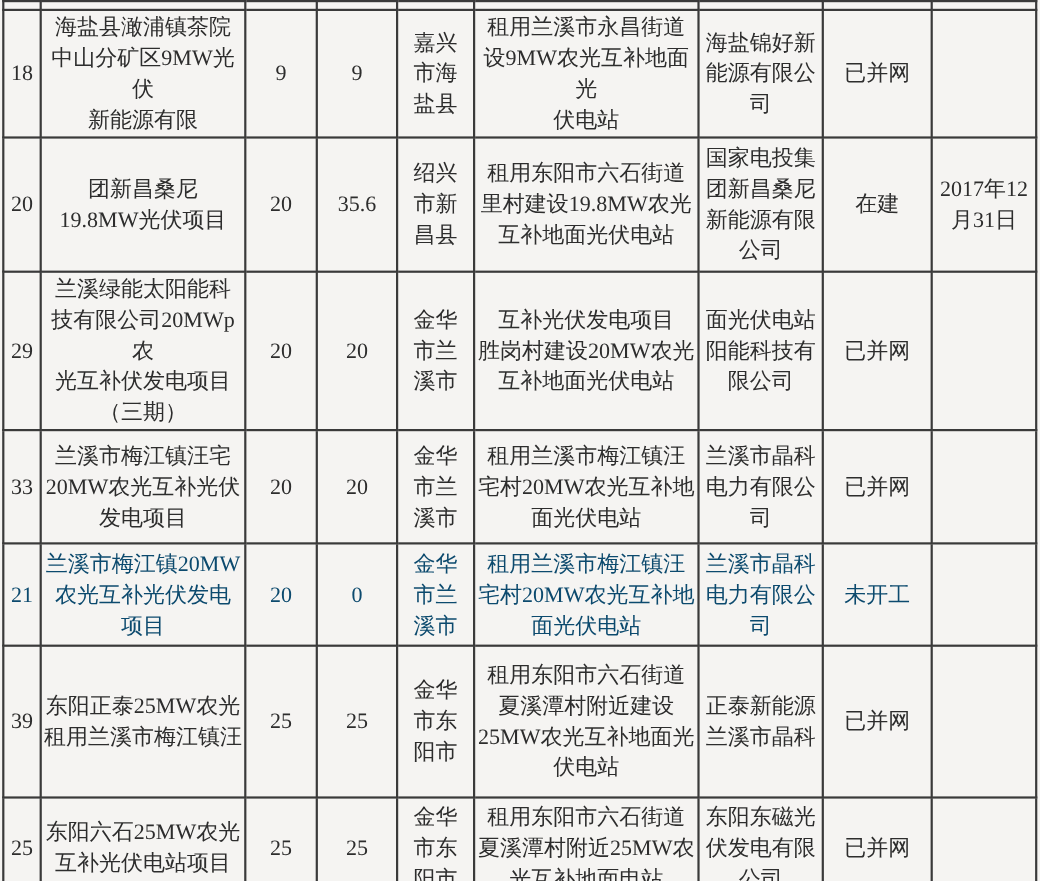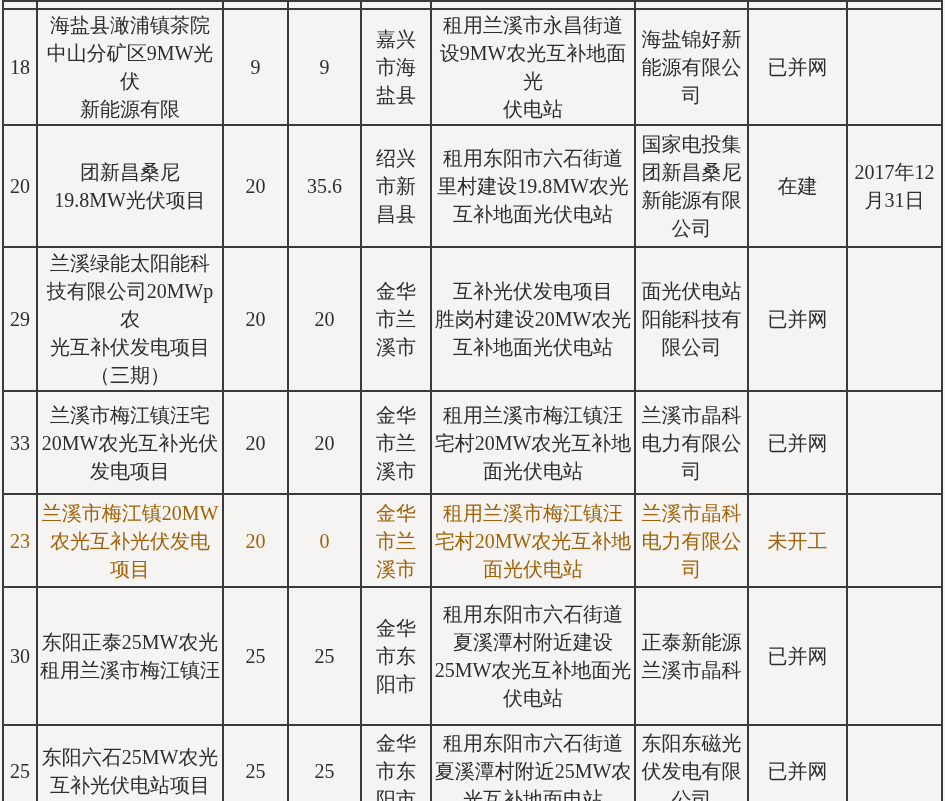--- a/index.html
+++ b/index.html
@@ -37,21 +37,21 @@
     padding: 1px 2px;
     overflow: hidden;
     word-break: break-all;
   }
   tr.cutoff-row td {
     height: 6px;
     line-height: 6px;
     padding: 0;
   }
   tr.hl td {
-    color: #a16207;
+    color: #0c4a6e;
   }
   .col-no      { width: 34px; }
   .col-name    { width: 186px; }
   .col-cap1    { width: 65px; }
   .col-cap2    { width: 73px; }
   .col-loc     { width: 70px; }
   .col-desc    { width: 204px; }
   .col-company { width: 113px; }
   .col-status  { width: 99px; }
   .col-date    { width: 95px; }
@@ -156,40 +156,40 @@
     <td>租用兰溪市梅江镇汪
 宅村20MW农光互补地
 面光伏电站</td>
     <td>兰溪市晶科
 电力有限公
 司</td>
     <td>已并网</td>
     <td></td>
   </tr>
         <tr class="hl" style="height: 93px;">
-    <td>23</td>
+    <td>21</td>
     <td>兰溪市梅江镇20MW
 农光互补光伏发电
 项目</td>
     <td>20</td>
     <td>0</td>
     <td>金华
 市兰
 溪市</td>
     <td>租用兰溪市梅江镇汪
 宅村20MW农光互补地
 面光伏电站</td>
     <td>兰溪市晶科
 电力有限公
 司</td>
     <td>未开工</td>
     <td></td>
   </tr>
         <tr style="height: 138px;">
-    <td>30</td>
+    <td>39</td>
     <td>东阳正泰25MW农光
 租用兰溪市梅江镇汪</td>
     <td>25</td>
     <td>25</td>
     <td>金华
 市东
 阳市</td>
     <td>租用东阳市六石街道
 夏溪潭村附近建设
 25MW农光互补地面光

